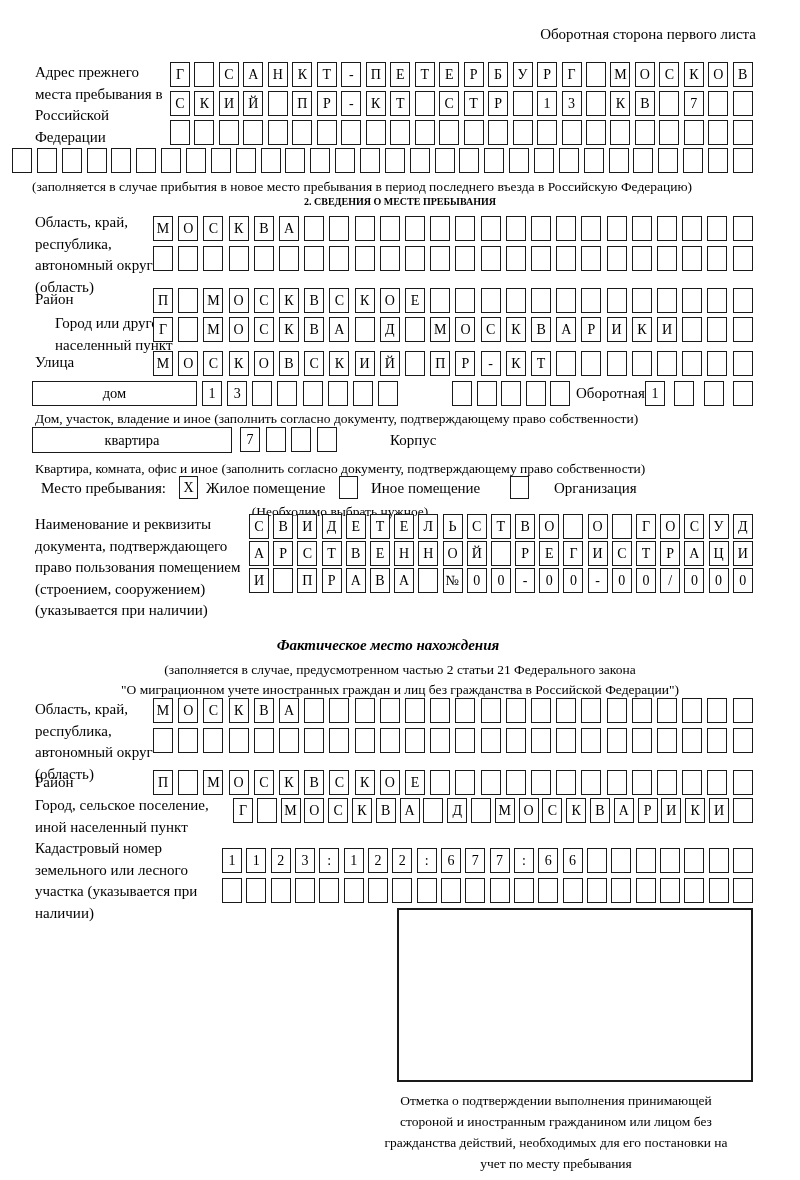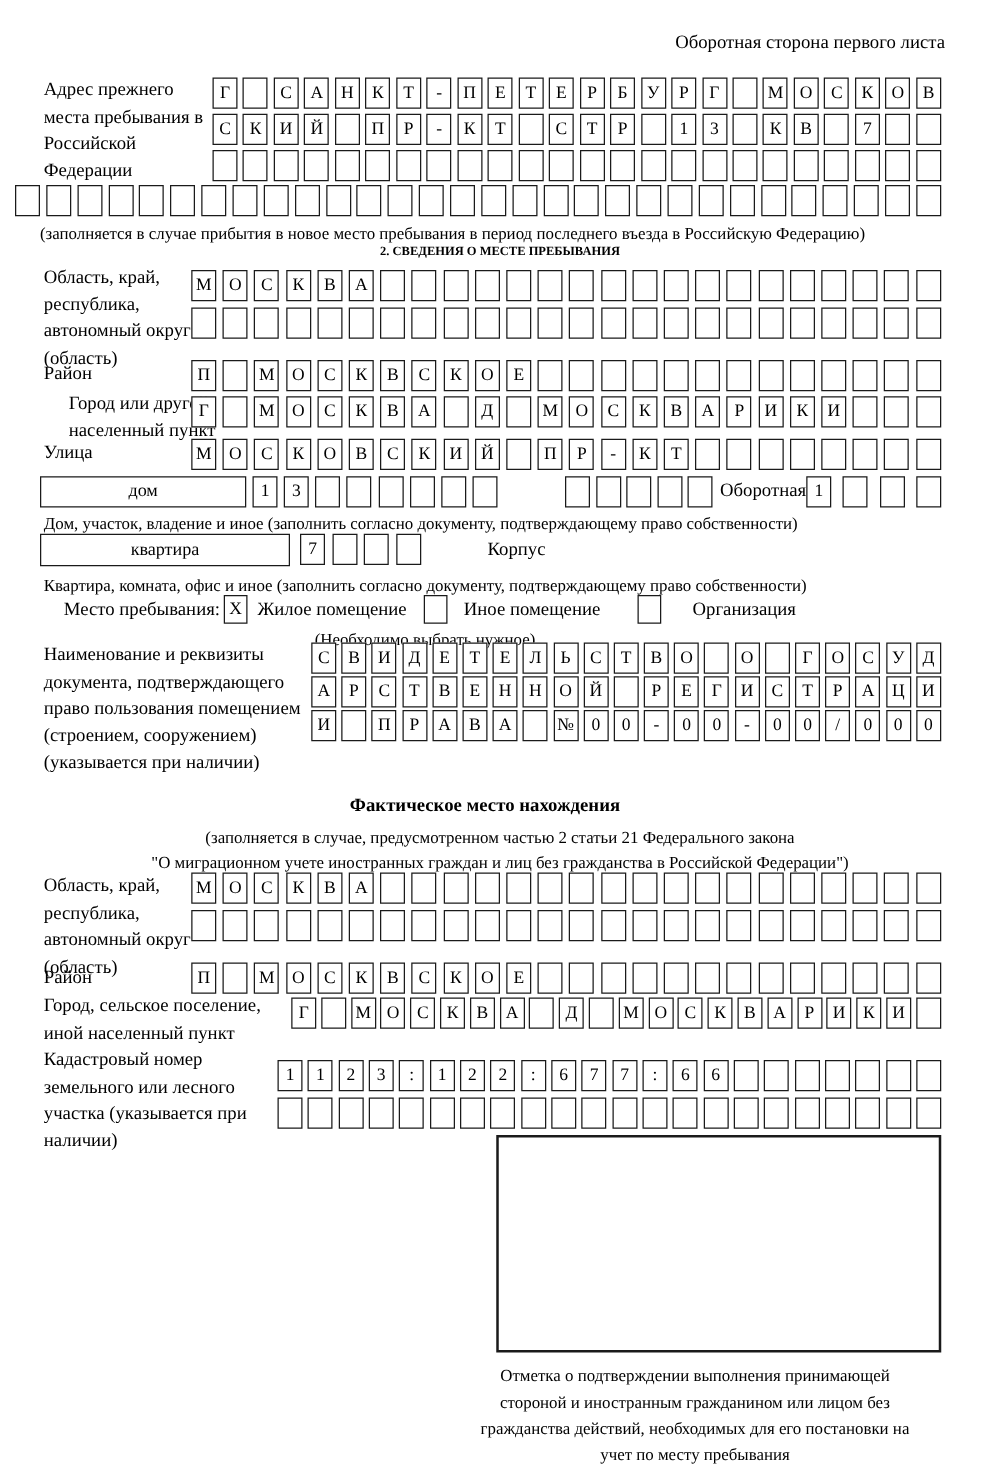--- a/index.html
+++ b/index.html
@@ -326,21 +326,21 @@
   </div>
   <div class="abs cellrow" style="left:240px; top:427px; width:97px;">
       <span class="cell">7</span>
       <span class="cell"></span>
       <span class="cell"></span>
       <span class="cell"></span>
     </div>
 
   <div class="abs caption" style="left:35px; top:458px; width:760px;">Квартира, комната, офис и иное (заполнить согласно документу, подтверждающему право собственности)</div>
 
-  <div class="abs label" style="left:51px; top:478px;">Место пребывания:</div>
+  <div class="abs label" style="left:41px; top:478px;">Место пребывания:</div>
   <div class="abs checkbox" style="left:179px; top:476px;">X</div>
   <div class="abs label" style="left:206px; top:478px;">Жилое помещение</div>
   <div class="abs checkbox" style="left:339px; top:476px;"></div>
   <div class="abs label" style="left:371px; top:478px;">Иное помещение</div>
   <div class="abs checkbox" style="left:510px; top:476px;"></div>
   <div class="abs label" style="left:554px; top:478px;">Организация</div>
   <div class="abs caption center" style="left:140px; top:501px; width:400px;">(Необходимо выбрать нужное)</div>
 
   <div class="abs label" style="left:35px; top:514px; width:208px;">Наименование и реквизиты документа, подтверждающего право пользования помещением (строением, сооружением) (указывается при наличии)</div>
   <div class="abs cellrow" style="left:249px; top:514px; width:504px;">
@@ -406,21 +406,21 @@
       <span class="cell">0</span>
       <span class="cell">-</span>
       <span class="cell">0</span>
       <span class="cell">0</span>
       <span class="cell">/</span>
       <span class="cell">0</span>
       <span class="cell">0</span>
       <span class="cell">0</span>
     </div>
 
-  <div class="abs title center" style="left:0; top:637px; width:776px; font-size:15px;">Фактическое место нахождения</div>
+  <div class="abs title center" style="left:0; top:637px; width:776px; font-size:15px;font-style:italic;">Фактическое место нахождения</div>
   <div class="abs caption center" style="left:0; top:659px; width:800px;">(заполняется в случае, предусмотренном частью 2 статьи 21 Федерального закона</div>
   <div class="abs caption center" style="left:0; top:679px; width:800px;">"О миграционном учете иностранных граждан и лиц без гражданства в Российской Федерации")</div>
 
   <div class="abs label" style="left:35px; top:699px; width:145px;">Область, край, республика, автономный округ (область)</div>
   <div class="abs cellrow" style="left:153px; top:698px; width:600px;">
       <span class="cell">М</span>
       <span class="cell">О</span>
       <span class="cell">С</span>
       <span class="cell">К</span>
       <span class="cell">В</span>

